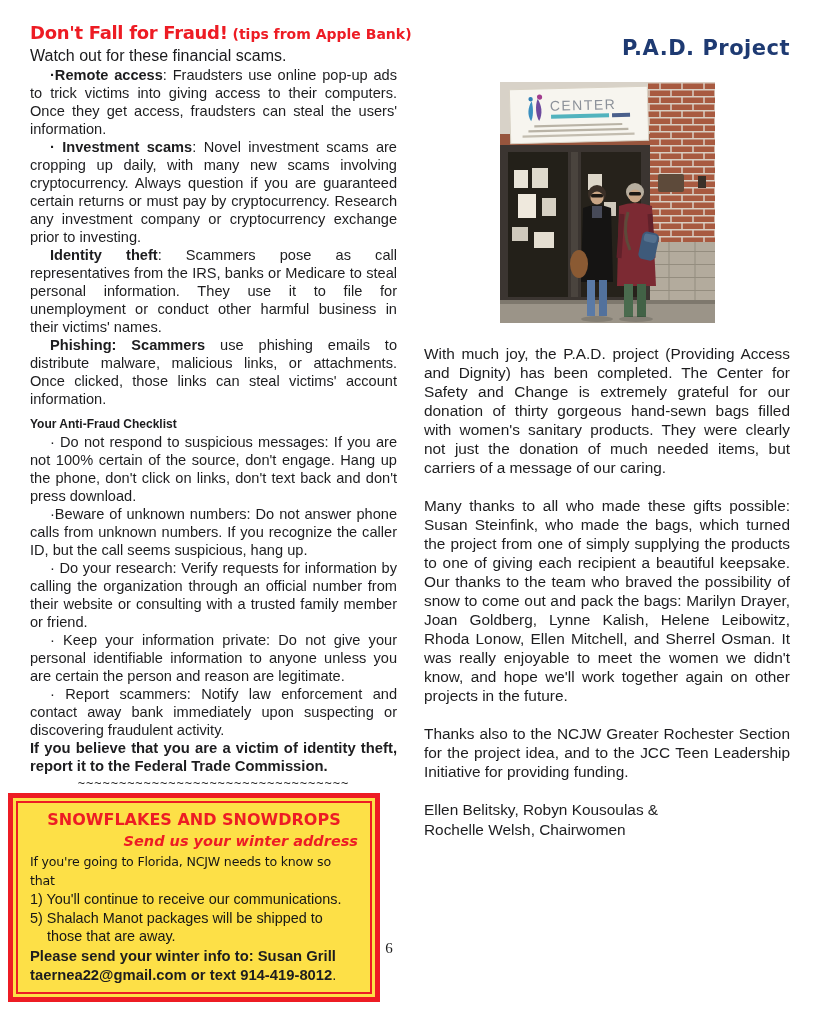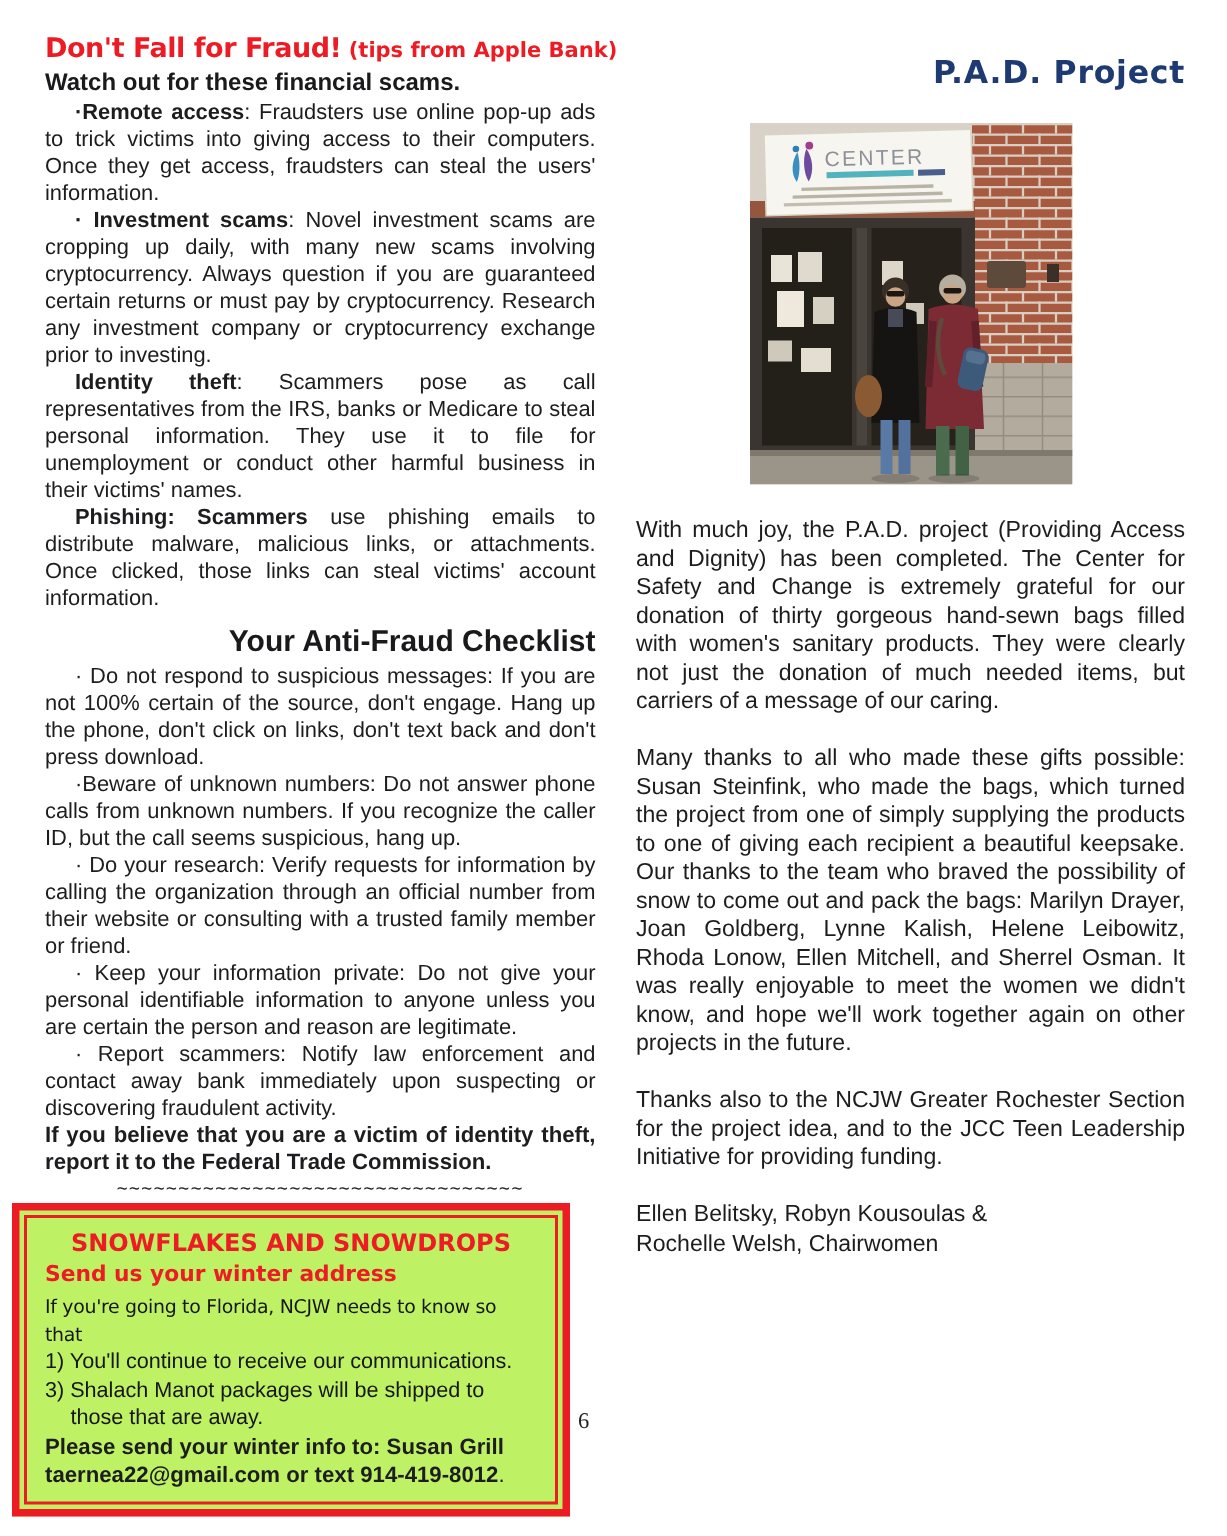--- a/index.html
+++ b/index.html
@@ -18,56 +18,56 @@
     position: absolute; left: 424px; top: 36px; width: 366px;
   }
   
   .fraud-title {
     font-family: "DejaVu Sans", sans-serif;
     font-weight: bold; font-size: 18px; letter-spacing: -0.3px;
     color: #ed1c24; margin: 0 0 4px 0; white-space: nowrap;
   }
   .fraud-title .suffix { font-size: 14px; letter-spacing: 0; }
   .fraud-subtitle {
-    font-size: 16px; font-weight: bold; margin: 0 0 1px 0; color: #1a1a1c;
+    font-size: 16px; font-weight: normal; margin: 0 0 1px 0; color: #1a1a1c;
   }
   .body-p {
     font-size: 14.6px; line-height: 18px; text-align: justify;
     margin: 0; text-indent: 20px;
   }
   .body-p b { font-weight: bold; }
   .checklist-title {
-    font-size: 20px; font-weight: bold; margin: 9px 0 2px 0; color: #1a1a1c; text-align: right;
+    font-size: 12px; font-weight: bold; margin: 9px 0 2px 0; color: #1a1a1c;
   }
   .victim-notice {
     font-size: 14.8px; line-height: 18px; font-weight: bold;
     text-align: justify; margin: 0; text-indent: 0;
   }
   .tilde-divider {
     text-align: center; font-size: 12px; letter-spacing: 1px;
     color: #2a2a2a; line-height: 14px; margin: 1px 0 3px 0;
     font-family: "DejaVu Sans Mono", monospace;
   }
   .snow-box-outer {
     border: 5px solid #ed1c24;
-    margin-left: -22px; width: 372px; background: #bef264;
+    margin-left: -22px; width: 372px; background: #fde047;
     padding: 3px;
     box-sizing: border-box;
   }
   .snow-box-inner {
     border: 2px solid #ed1c24;
     padding: 6px 12px 7px 12px;
   }
   .snow-title {
     font-family: "DejaVu Sans", sans-serif; font-weight: bold;
     color: #ed1c24; text-align: center; font-size: 16px; line-height: 22px;
   }
   .snow-subtitle {
     font-family: "DejaVu Sans", sans-serif; font-weight: bold;
-    color: #ed1c24; text-align: left; font-size: 14.5px; line-height: 21px;
+    color: #ed1c24; text-align: right; font-size: 14.5px; line-height: 21px; font-style: italic;
   }
   .snow-intro {
     font-family: "DejaVu Sans", sans-serif; font-size: 12.6px;
     line-height: 19px; color: #161616; letter-spacing: -0.2px;
   }
   .snow-item { font-size: 14.4px; line-height: 18.5px; color: #161616; }
   .snow-item.hang { padding-left: 17px; text-indent: -17px; }
   .snow-contact {
     margin: 1px 0 0 0; font-size: 14.8px; line-height: 19px; font-weight: bold;
   }
@@ -115,21 +115,21 @@
 
   <p class="victim-notice">If you believe that you are a victim of identity theft, report it to the Federal Trade Commission.</p>
   <div class="tilde-divider">~~~~~~~~~~~~~~~~~~~~~~~~~~~~~~~~~</div>
 
   <div class="snow-box-outer">
     <div class="snow-box-inner">
       <div class="snow-title">SNOWFLAKES AND SNOWDROPS</div>
       <div class="snow-subtitle">Send us your winter address</div>
       <div class="snow-intro">If you're going to Florida, NCJW needs to know so that</div>
       <div class="snow-item">1) You'll continue to receive our communications.</div>
-      <div class="snow-item hang">3) Shalach Manot packages will be shipped to those that are away.</div>
+      <div class="snow-item hang">5) Shalach Manot packages will be shipped to those that are away.</div>
       <p class="snow-contact"><b>Please send your winter info to: Susan Grill taernea22@gmail.com or text 914-419-8012</b><span class="end">.</span></p>
     </div>
   </div>
 </div>
 
 <div class="col-right">
   <h1 class="pad-title">P.A.D. Project</h1>
 
   <div class="photo-wrap">
     <svg width="215" height="241" viewBox="0 0 215 241" xmlns="http://www.w3.org/2000/svg">

